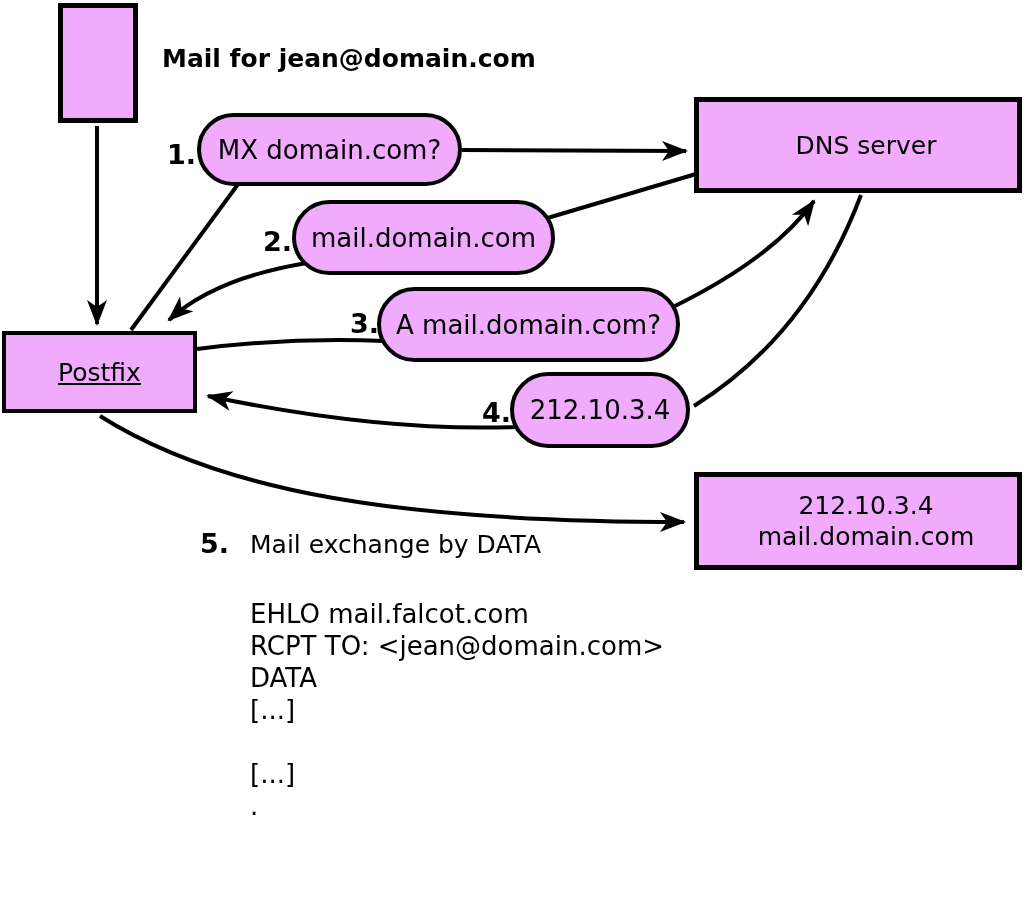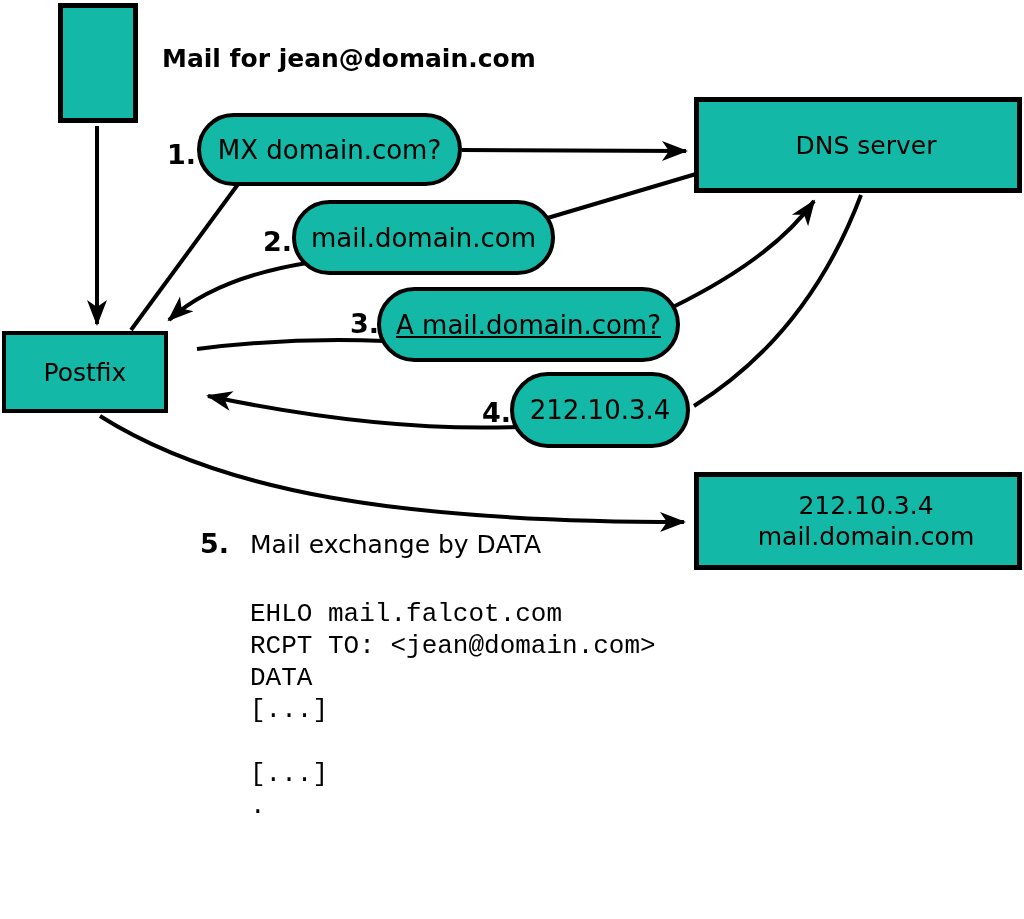--- a/index.html
+++ b/index.html
@@ -13,52 +13,51 @@
     overflow: hidden;
   }
   .stage svg.connectors {
     position: absolute;
     left: 0; top: 0;
     width: 1024px; height: 919px;
   }
   .node {
     position: absolute;
     box-sizing: border-box;
-    background: #14b8a6;
+    background: #f0abfc;
     border: 4px solid #000000;
     display: flex;
     align-items: center;
     justify-content: center;
     text-align: left;
     font-size: 25px;
   }
   .rect { border-width: 5px; padding-left: 16px; }
   .pill { border-radius: 38px; font-size: 26px; }
   #envelope-box   { left: 58px;  top: 3px;   width: 80px;  height: 120px; }
   #dns-box        { left: 694px; top: 97px;  width: 328px; height: 96px; }
-  #postfix-box    { left: 2px;   top: 331px; width: 166px; height: 82px; }
+  #postfix-box    { left: 2px;   top: 331px; width: 195px; height: 82px; text-decoration: underline; }
   #mailhost-box   { left: 694px; top: 472px; width: 328px; height: 98px;
                     flex-direction: column; line-height: 31px; }
   #pill-1 { left: 197px; top: 113px; width: 265px; height: 73px; }
   #pill-2 { left: 292px; top: 200px; width: 263px; height: 75px; }
-  #pill-3 { left: 377px; top: 287px; width: 303px; height: 75px; text-decoration: underline; }
+  #pill-3 { left: 377px; top: 287px; width: 303px; height: 75px; }
   #pill-4 { left: 510px; top: 372px; width: 180px; height: 76px; }
   .txt { position: absolute; white-space: pre; text-align: right; }
   #title-label { left: 162px; top: 44px;  font-size: 25px; font-weight: bold; }
   #step-num-1  { left: 167px; top: 139px; font-size: 27px; font-weight: bold; }
   #step-num-2  { left: 263px; top: 226px; font-size: 27px; font-weight: bold; }
   #step-num-3  { left: 350px; top: 308px; font-size: 27px; font-weight: bold; }
   #step-num-4  { left: 482px; top: 397px; font-size: 27px; font-weight: bold; }
   #step-num-5  { left: 200px; top: 528px; font-size: 27px; font-weight: bold; }
   #step-5-label { left: 250px; top: 530px; font-size: 25px; }
   #smtp-dialog {
     position: absolute;
     left: 250px; top: 598px;
     font-size: 26px;
-    font-family: Liberation Mono, monospace;
   }
   .smtp-line { height: 32px; line-height: 32px; white-space: pre; }
 </style>
 </head>
 <body>
 
 <div class="stage">
 
   <svg class="connectors" viewBox="0 0 1024 919">
     <defs>

